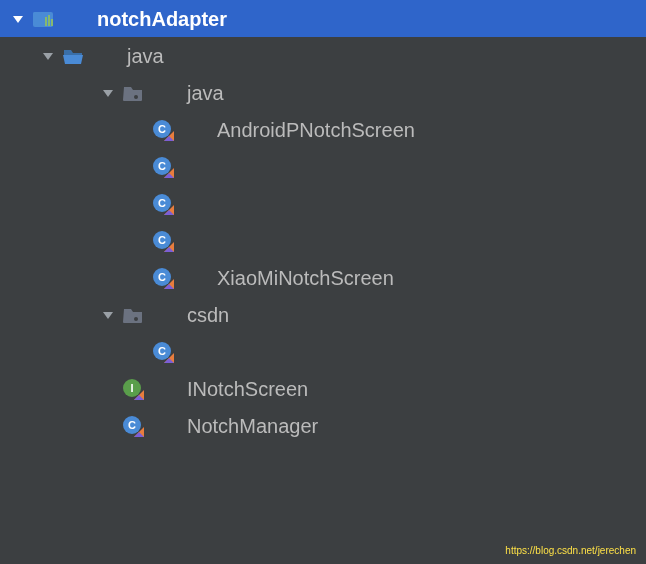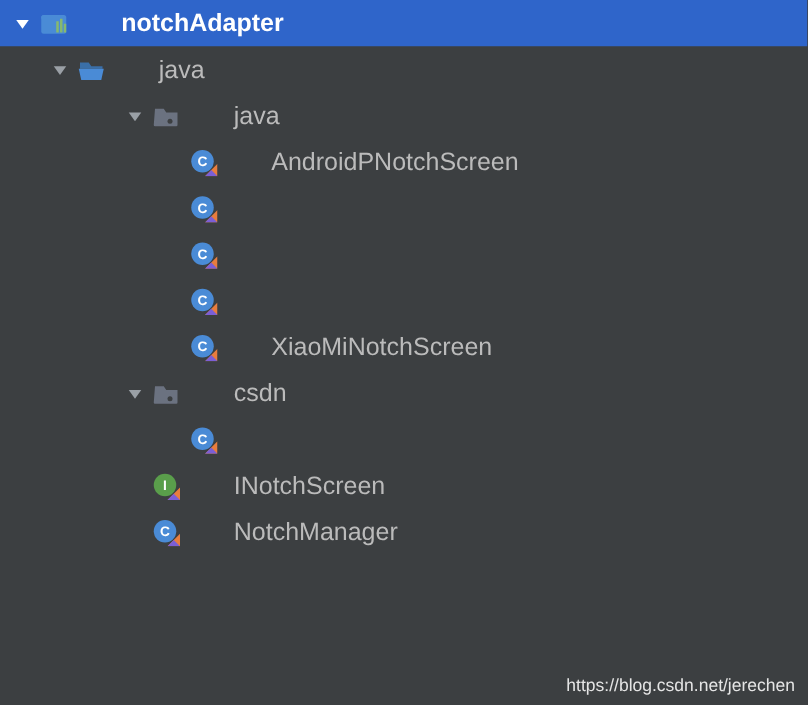--- a/index.html
+++ b/index.html
@@ -45,22 +45,22 @@
     align-items: center;
     justify-content: center;
     margin-right: 8px;
     flex-shrink: 0;
   }
   .label { line-height: 1; margin-left: 35px; }
   .watermark {
     position: absolute;
     bottom: 8px;
     right: 10px;
-    font-size: 14px;
-    color: #e5e5e5;
+    font-size: 10px;
+    color: #fde047;
   }
 </style>
 </head>
 <body>
 
 <div class="tree">
 
   <div class="row selected">
     <span class="arrow">
       <svg viewBox="0 0 12 12">

